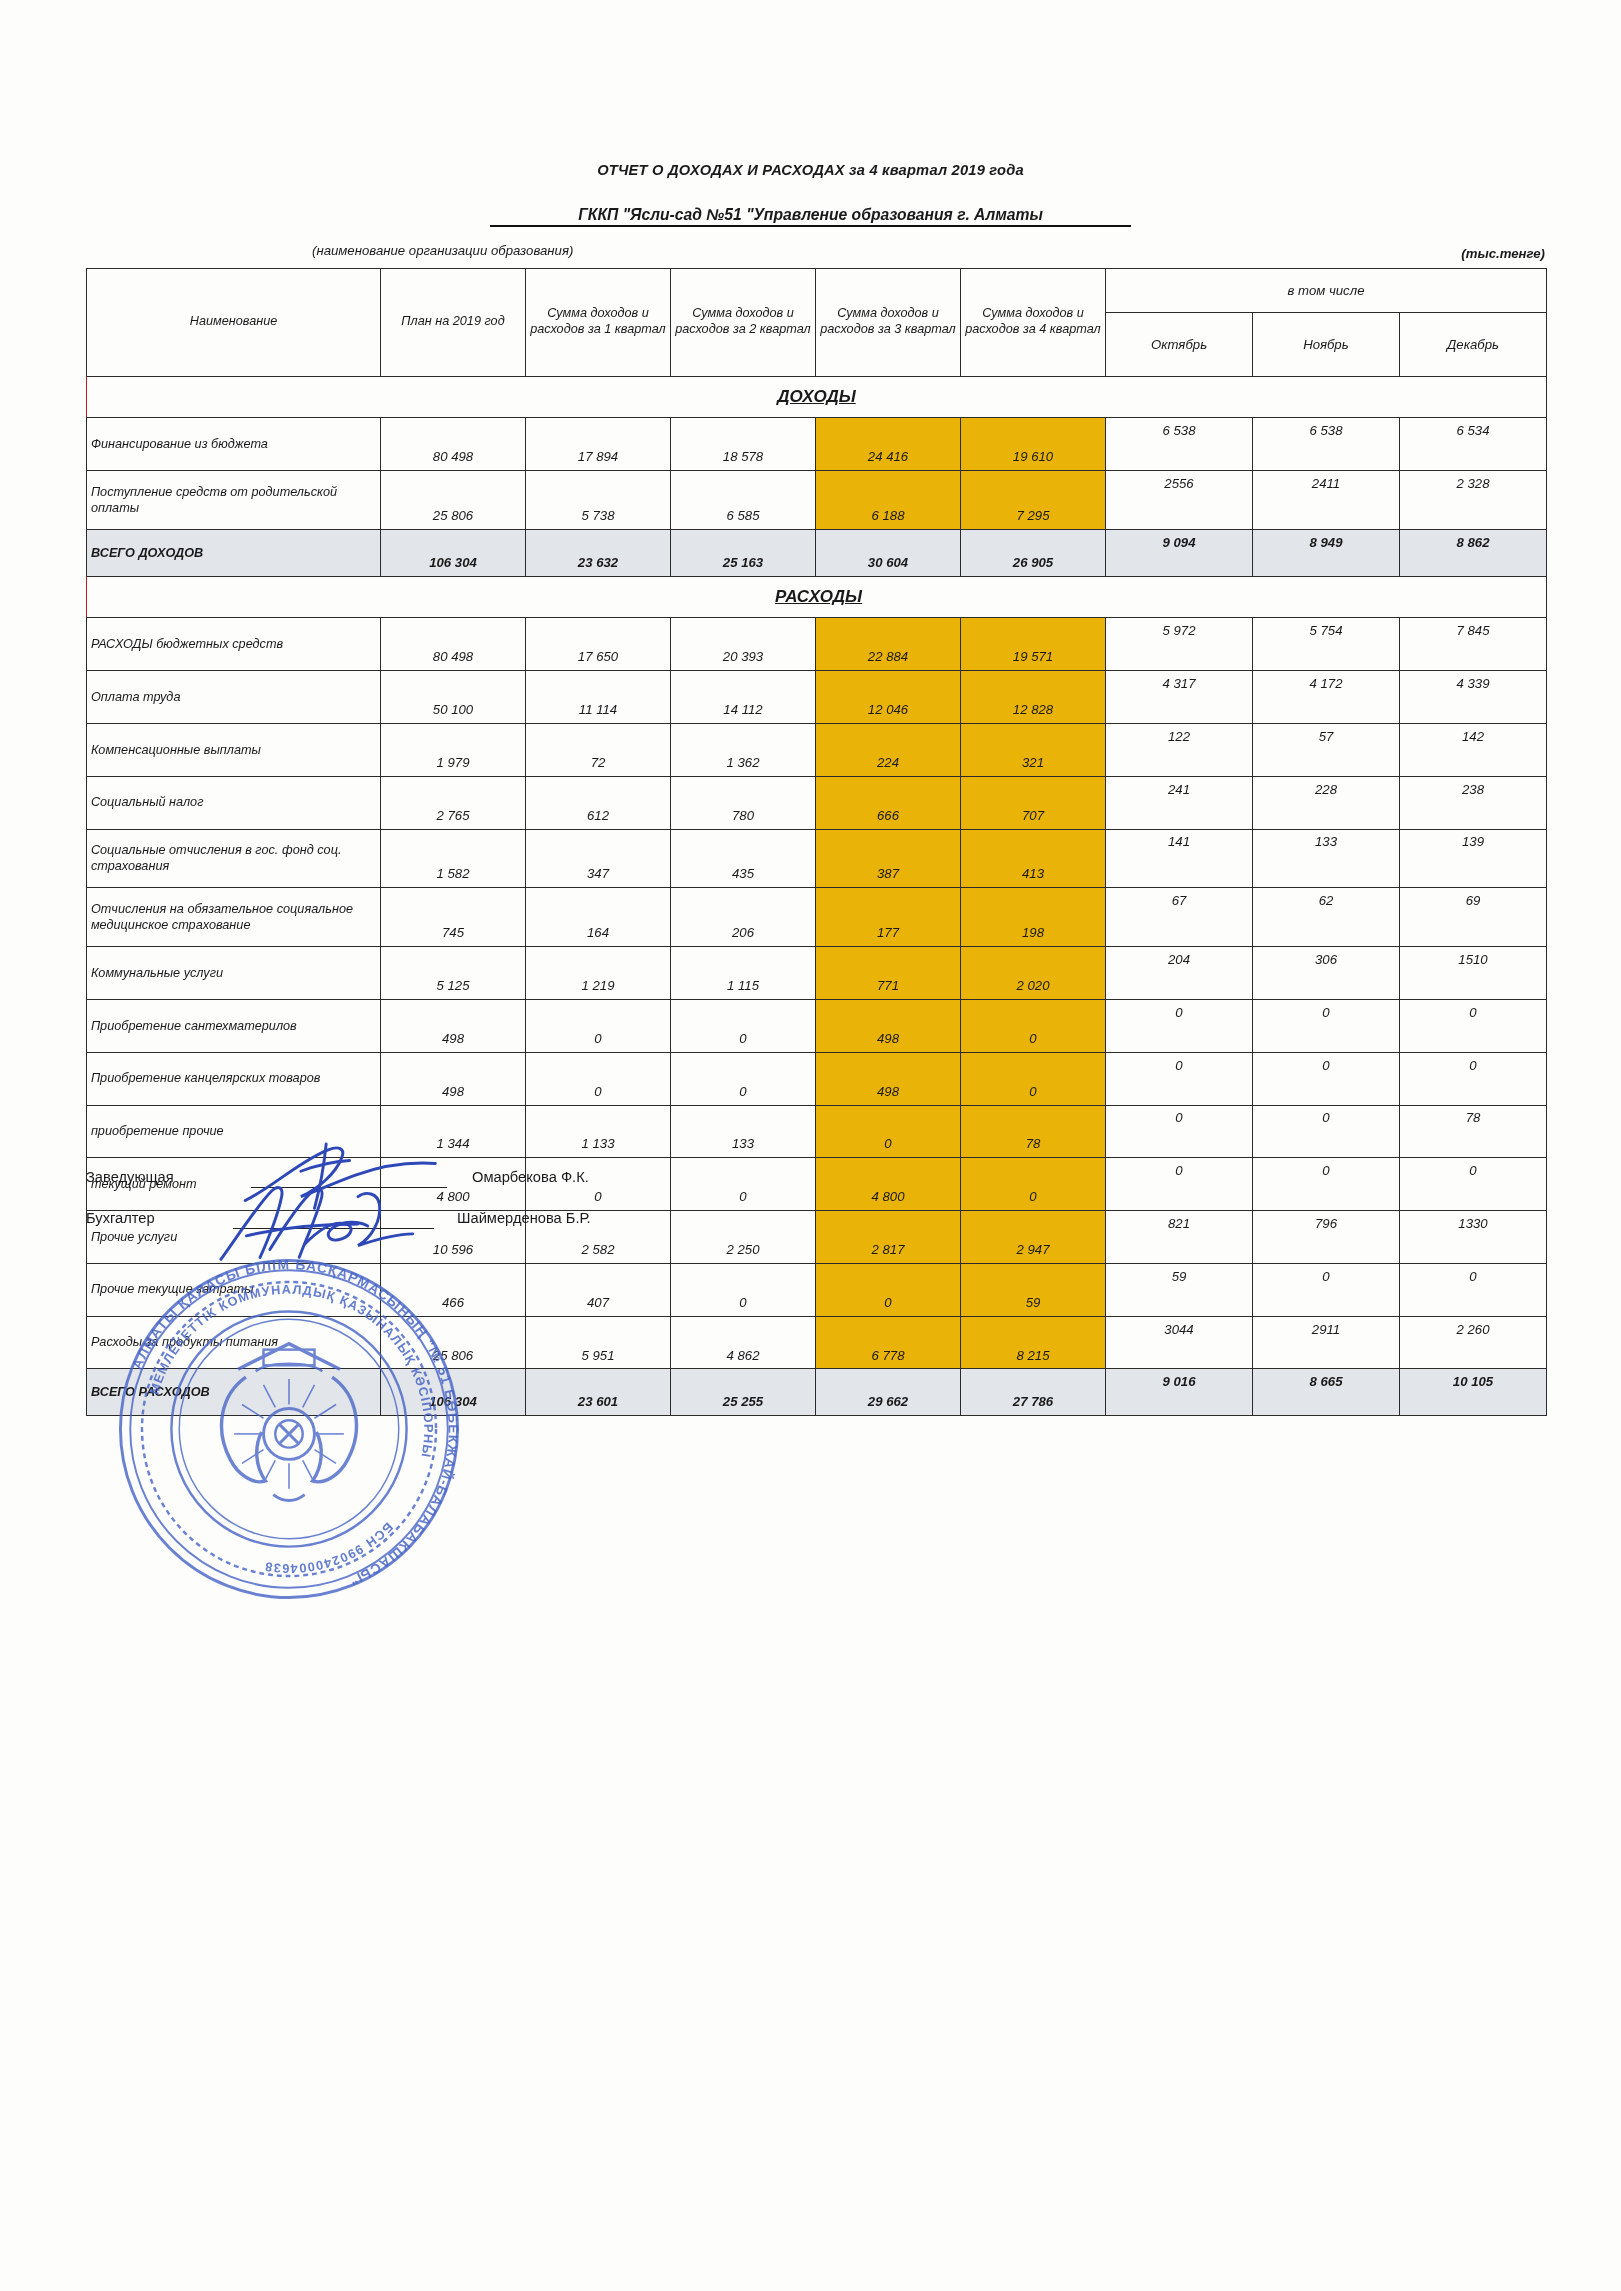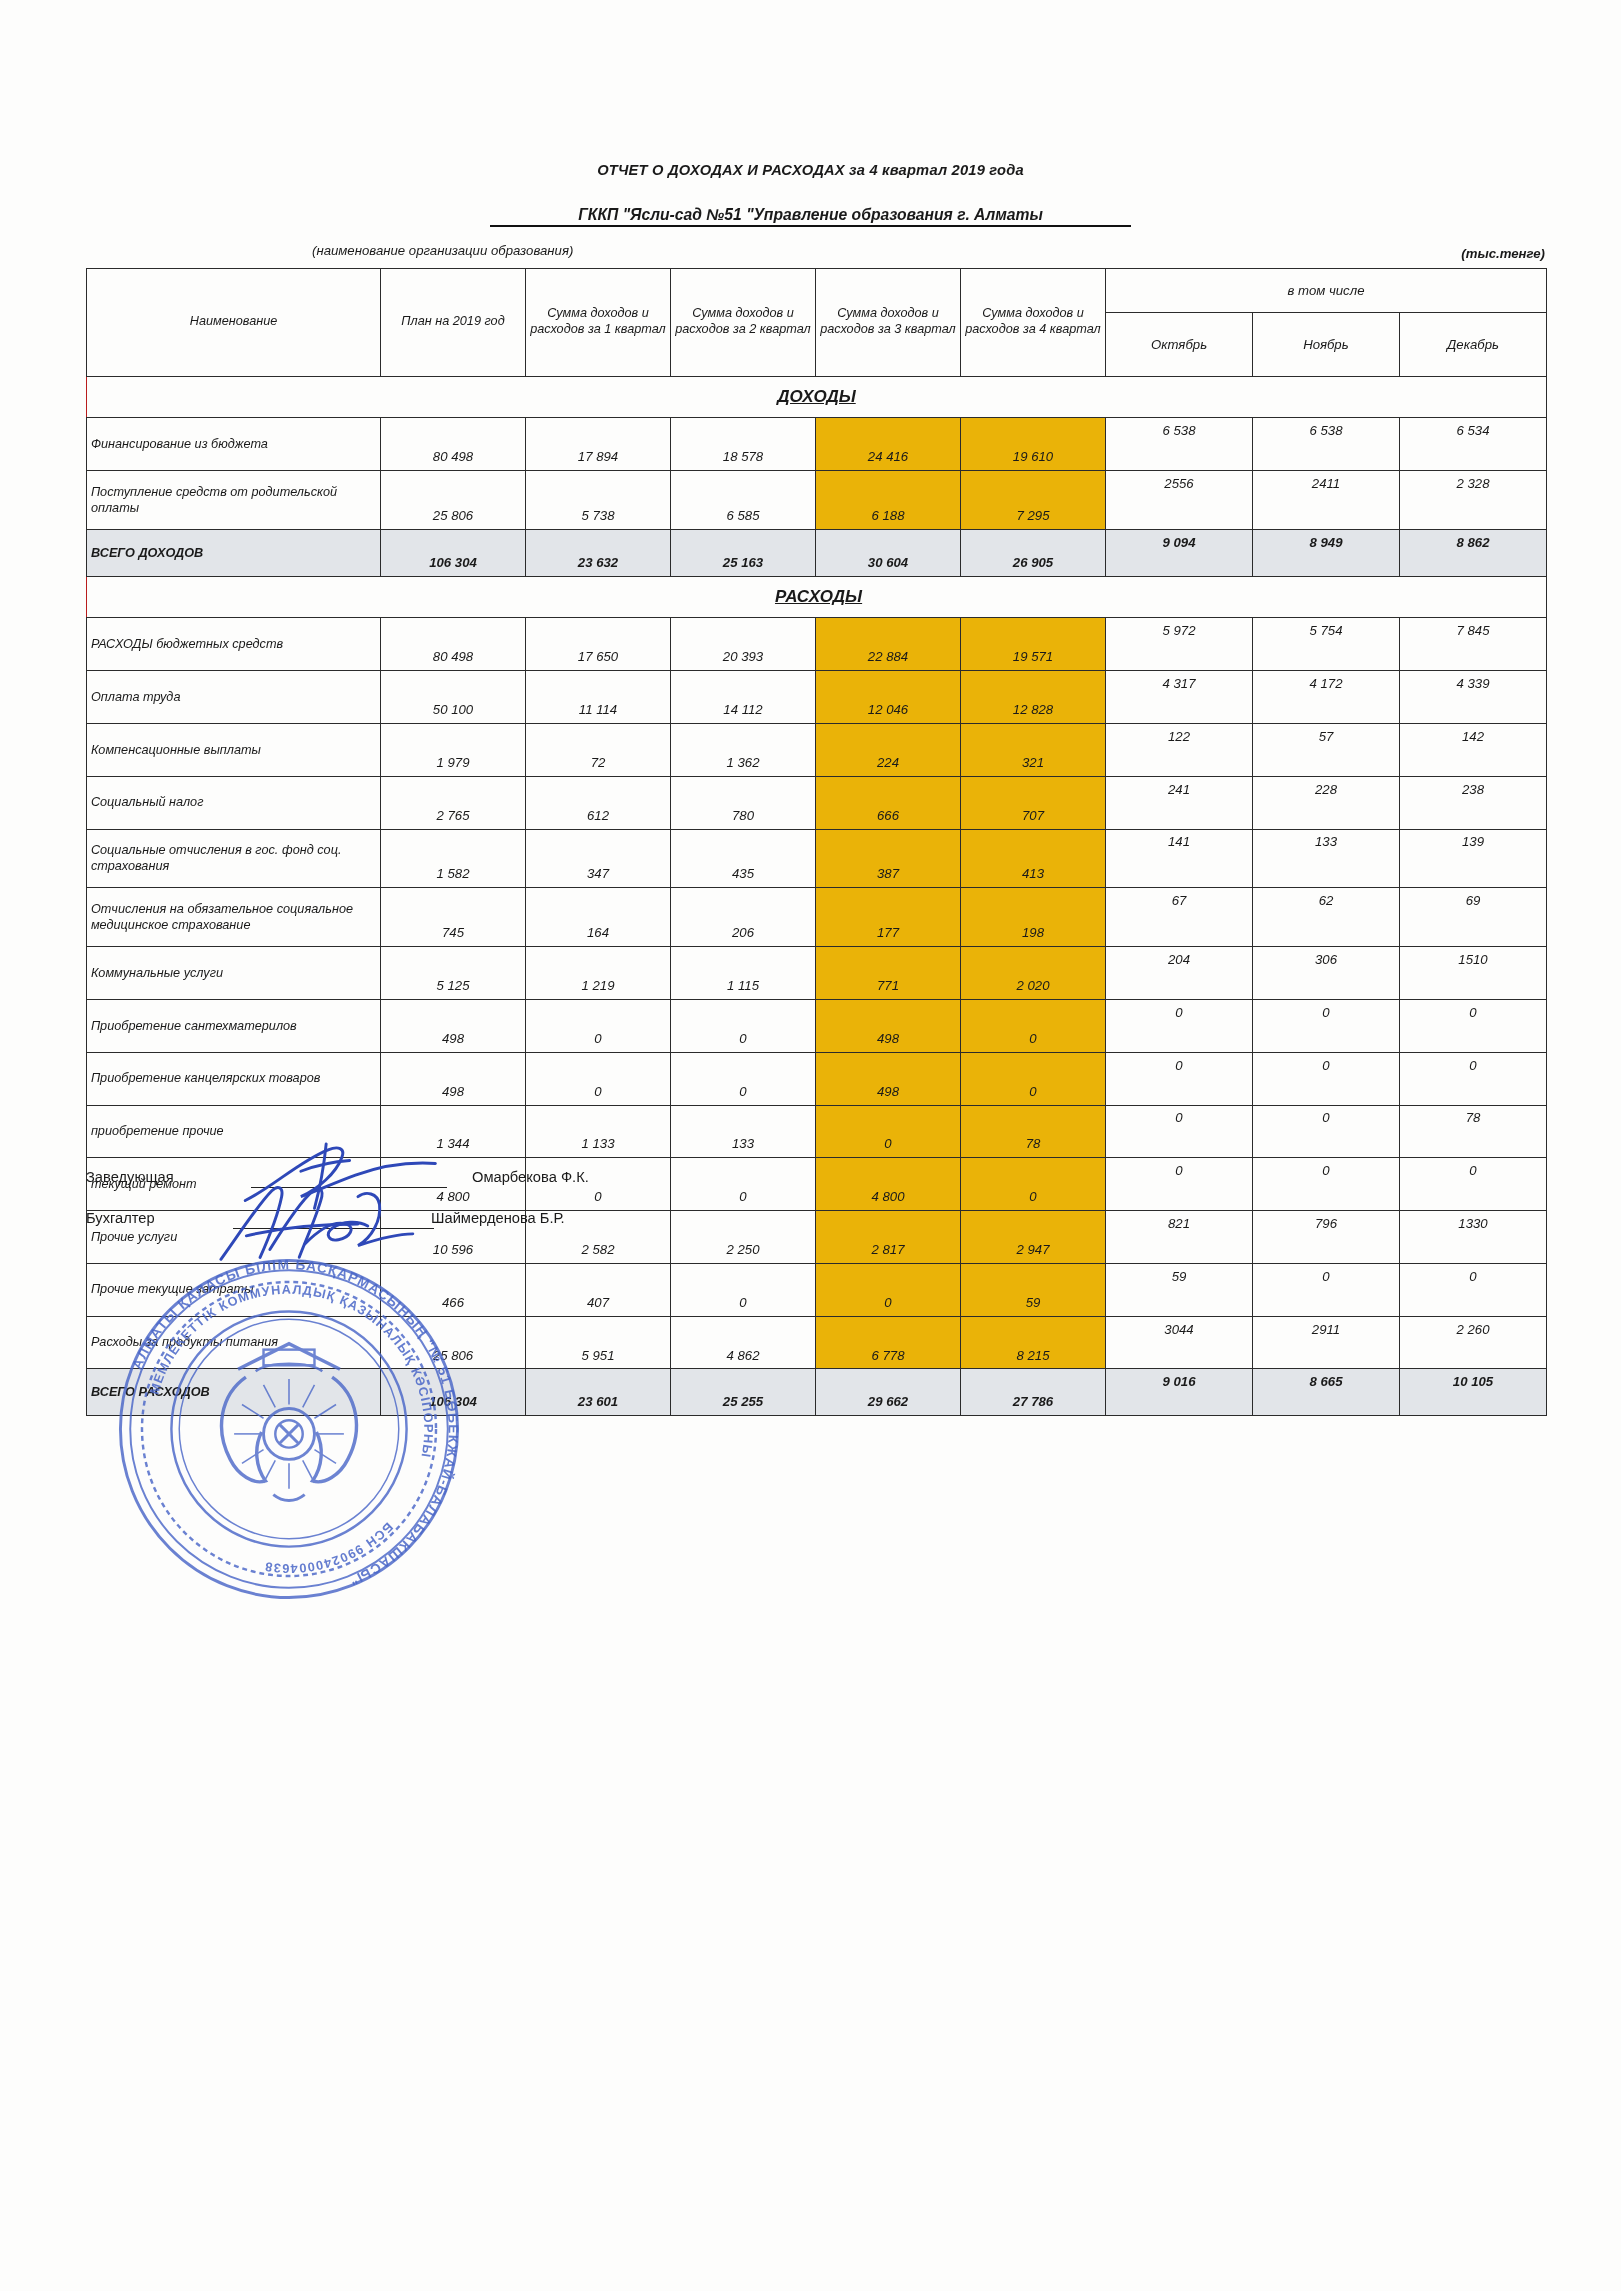--- a/index.html
+++ b/index.html
@@ -106,21 +106,21 @@
   .sig-block { position:absolute; left:86px; top:1161px; width:686px; }
   .sig-row { position:relative; height:41px; font-size:14.7px; }
   .sig-role { position:absolute; left:0; top:7.8px; }
   .sig-line {
     position:absolute; top:25.5px; height:1px; background:#222;
   }
   .sig-name { position:absolute; top:7.8px; }
   .r1 .sig-line { left:165px; width:196px; }
   .r1 .sig-name { left:386px; }
   .r2 .sig-line { left:147px; width:201px; }
-  .r2 .sig-name { left:345px; }
+  .r2 .sig-name { left:371px; }
 
   
   .scribble { position:absolute; pointer-events:none; }
   #sig1 { left:240px; top:1142px; }
   #sig2 { left:211px; top:1181px; }
 
   
   .stamp { position:absolute; left:93px; top:1233px; width:392px; height:392px; pointer-events:none; }
 </style>
 </head>

